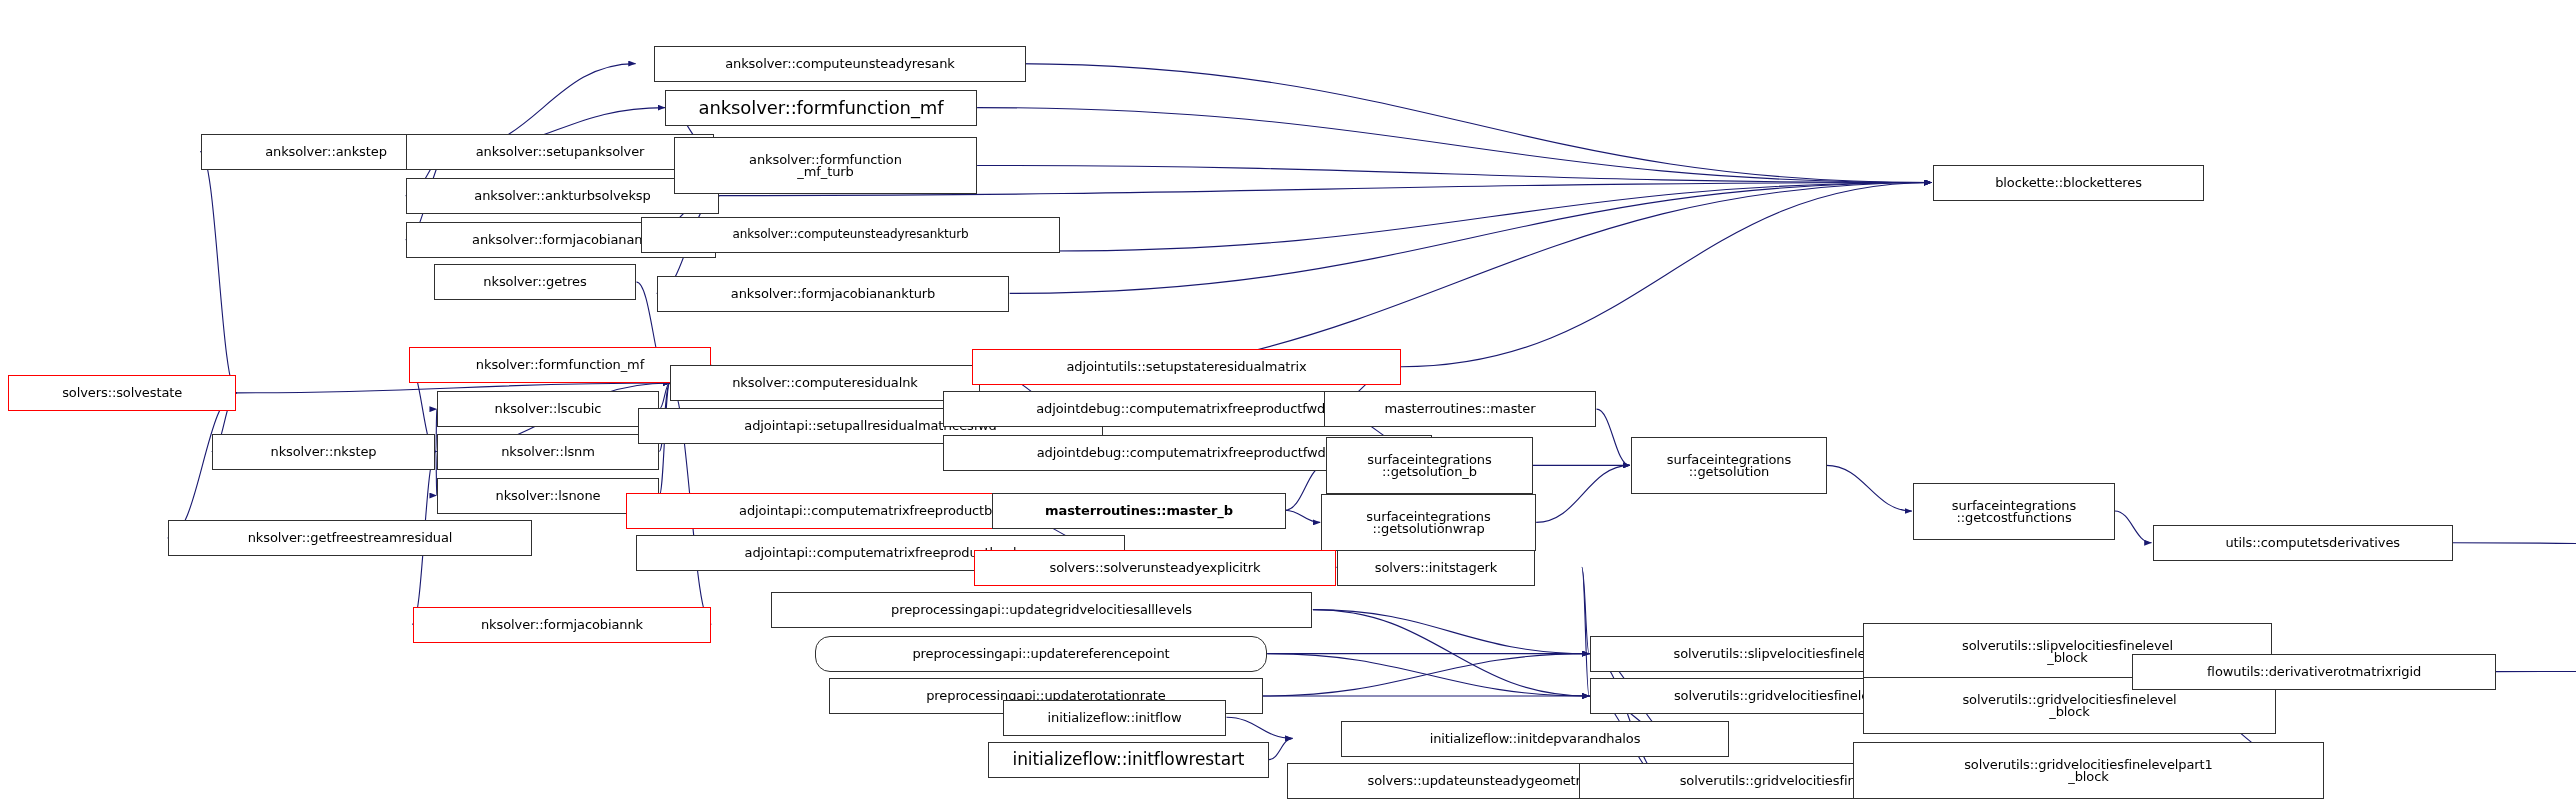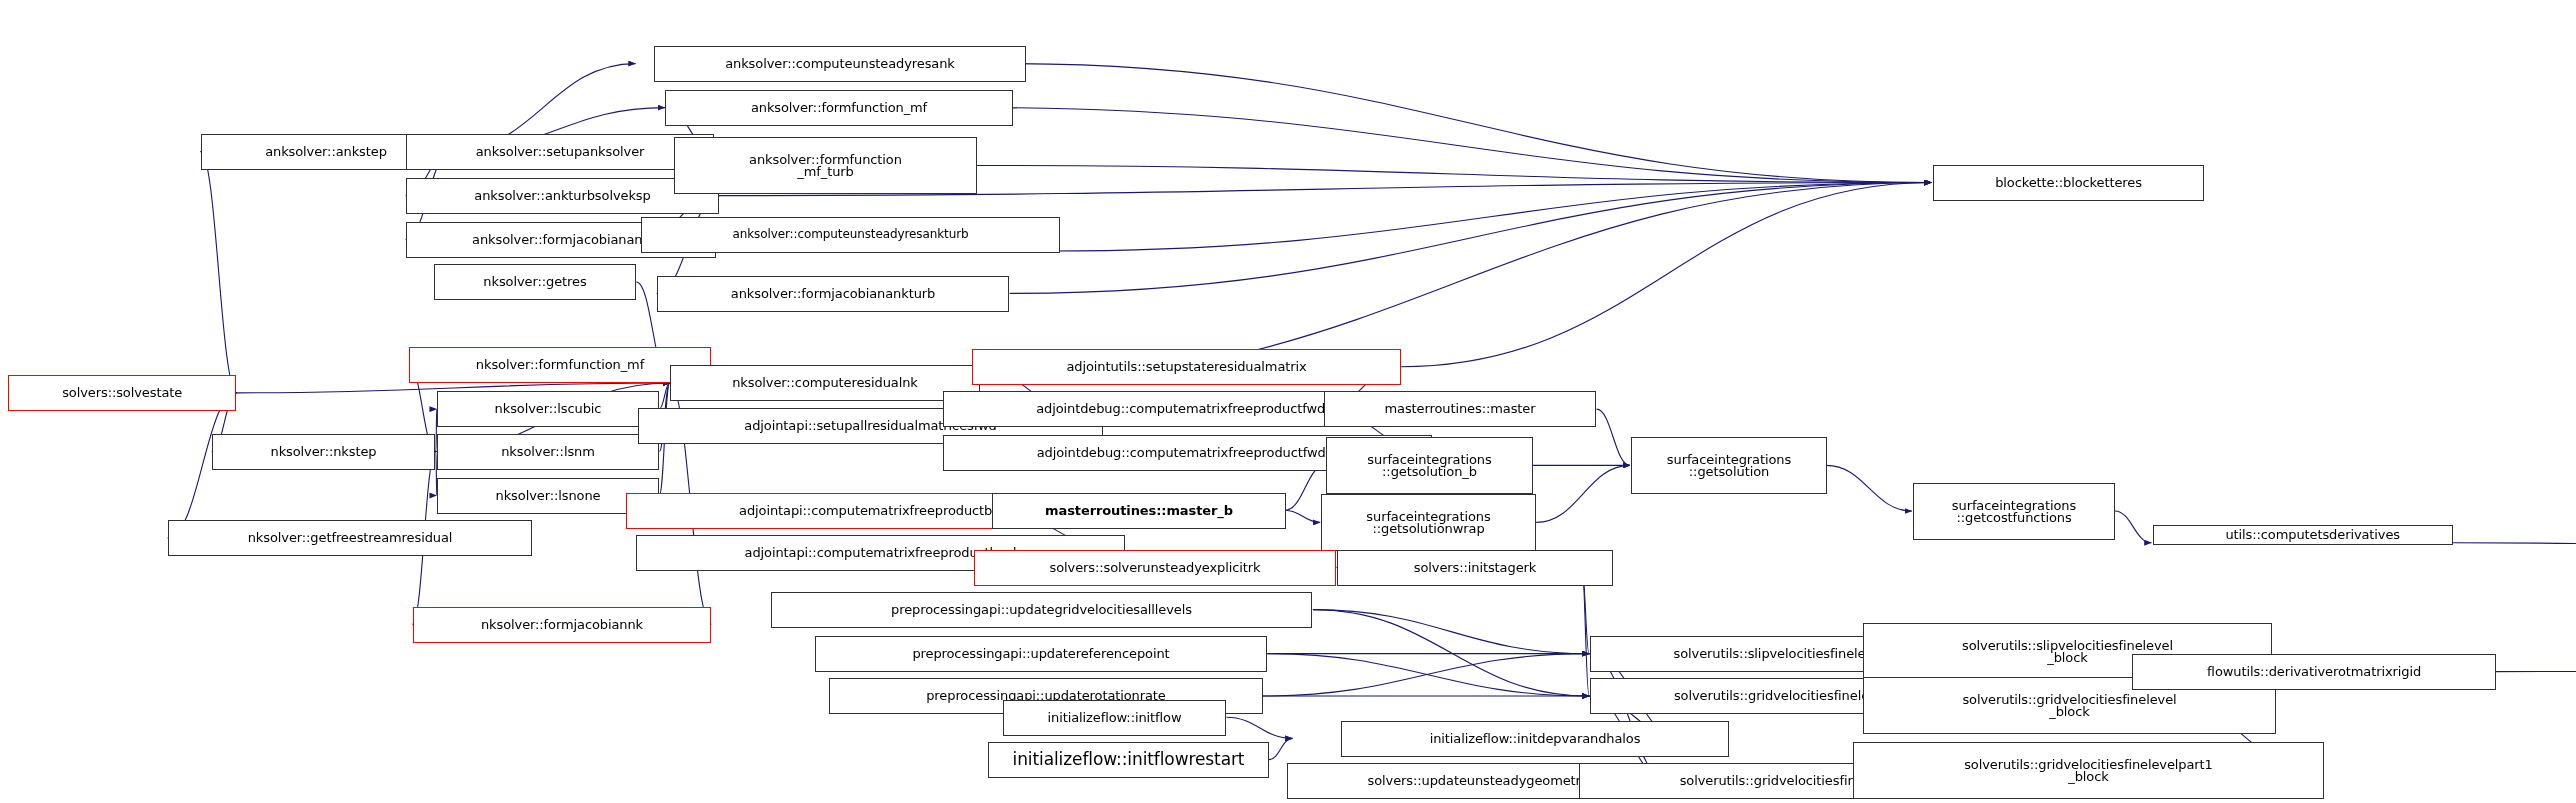--- a/index.html
+++ b/index.html
@@ -130,21 +130,21 @@
         <path d="M1141.9,446.49999999999994 C1640.77,446.49999999999994 1751.63,212.79999999999998 2250.5,212.79999999999998" marker-end="url(#arrow)"></path>
       </g>
   </svg>
   <div id="nodes">
       <div class="node red" style="left: 8.2px; top: 375px; width: 228px; height: 36px; font-size: 13px;">solvers::solvestate</div>
       <div class="node" style="left: 201px; top: 134px; width: 250px; height: 36px; font-size: 13px;">anksolver::ankstep</div>
       <div class="node" style="left: 406px; top: 134px; width: 308px; height: 36px; font-size: 13px;">anksolver::setupanksolver</div>
       <div class="node" style="left: 406px; top: 178px; width: 313px; height: 36px; font-size: 13px;">anksolver::ankturbsolveksp</div>
       <div class="node" style="left: 406px; top: 222px; width: 310px; height: 36px; font-size: 13px;">anksolver::formjacobianank</div>
       <div class="node" style="left: 636px; top: 46px; width: 372px; height: 36px; font-size: 13px; margin-left: 18px;">anksolver::computeunsteadyresank</div>
-      <div class="node" style="left: 665px; top: 90px; width: 348px; height: 36px; font-size: 13px;">anksolver::formfunction_mf</div>
+      <div class="node" style="left: 665px; top: 90px; width: 312px; height: 36px; font-size: 18px;">anksolver::formfunction_mf</div>
       <div class="node" style="left: 674px; top: 137px; width: 303px; height: 57px; font-size: 13px;">anksolver::formfunction
 _mf_turb</div>
       <div class="node" style="left: 630px; top: 217px; width: 419px; height: 36px; font-size: 12px; margin-left: 11px;">anksolver::computeunsteadyresankturb</div>
       <div class="node" style="left: 657px; top: 276px; width: 352px; height: 36px; font-size: 13px;">anksolver::formjacobianankturb</div>
       <div class="node" style="left: 1933px; top: 165px; width: 271px; height: 36px; font-size: 13px;">blockette::blocketteres</div>
       <div class="node" style="left: 434px; top: 264px; width: 202px; height: 36px; font-size: 13px;">nksolver::getres</div>
       <div class="node red" style="left: 409px; top: 347px; width: 302px; height: 36px; font-size: 13px; text-align: center;">nksolver::formfunction_mf</div>
       <div class="node" style="left: 437px; top: 391px; width: 222px; height: 36px; font-size: 13px;">nksolver::lscubic</div>
       <div class="node" style="left: 437px; top: 434px; width: 222px; height: 36px; font-size: 13px;">nksolver::lsnm</div>
       <div class="node" style="left: 437px; top: 478px; width: 222px; height: 36px; font-size: 13px;">nksolver::lsnone</div>
@@ -161,25 +161,25 @@
       <div class="node" style="left: 992px; top: 493px; width: 294px; height: 36px; font-size: 13px; font-weight: bold;">masterroutines::master_b</div>
       <div class="node" style="left: 1324px; top: 391px; width: 272px; height: 36px; font-size: 13px;">masterroutines::master</div>
       <div class="node" style="left: 1326px; top: 437px; width: 207px; height: 57px; font-size: 13px;">surfaceintegrations
 ::getsolution_b</div>
       <div class="node" style="left: 1321px; top: 494px; width: 215px; height: 57px; font-size: 13px;">surfaceintegrations
 ::getsolutionwrap</div>
       <div class="node" style="left: 1631px; top: 437px; width: 196px; height: 57px; font-size: 13px;">surfaceintegrations
 ::getsolution</div>
       <div class="node" style="left: 1913px; top: 483px; width: 202px; height: 57px; font-size: 13px;">surfaceintegrations
 ::getcostfunctions</div>
-      <div class="node" style="left: 2153px; top: 525px; width: 300px; height: 20px; font-size: 13px; padding-left: 22px;">utils::computetsderivatives</div>
+      <div class="node" style="left: 2153px; top: 525px; width: 300px; height: 36px; font-size: 13px; padding-left: 22px;">utils::computetsderivatives</div>
       <div class="node red" style="left: 974px; top: 550px; width: 362px; height: 36px; font-size: 13px;">solvers::solverunsteadyexplicitrk</div>
-      <div class="node" style="left: 1337px; top: 550px; width: 276px; height: 36px; font-size: 13px;">solvers::initstagerk</div>
+      <div class="node" style="left: 1337px; top: 550px; width: 198px; height: 36px; font-size: 13px;">solvers::initstagerk</div>
       <div class="node" style="left: 771px; top: 592px; width: 541px; height: 36px; font-size: 13px;">preprocessingapi::updategridvelocitiesalllevels</div>
-      <div class="node" style="left: 815px; top: 636px; width: 452px; height: 36px; font-size: 13px;">preprocessingapi::updatereferencepoint</div>
+      <div class="node" style="left: 815px; top: 636px; width: 452px; height: 36px; font-size: 13px; border-radius: 15px;">preprocessingapi::updatereferencepoint</div>
       <div class="node" style="left: 829px; top: 678px; width: 434px; height: 36px; font-size: 13px;">preprocessingapi::updaterotationrate</div>
       <div class="node" style="left: 1003px; top: 700px; width: 223px; height: 36px; font-size: 13px;">initializeflow::initflow</div>
       <div class="node" style="left: 988px; top: 742px; width: 281px; height: 36px; font-size: 17px;">initializeflow::initflowrestart</div>
       <div class="node" style="left: 1293px; top: 721px; width: 388px; height: 36px; font-size: 13px; margin-left: 48px;">initializeflow::initdepvarandhalos</div>
       <div class="node" style="left: 1287px; top: 763px; width: 382px; height: 36px; font-size: 13px;">solvers::updateunsteadygeometry</div>
       <div class="node" style="left: 1590px; top: 636px; width: 378px; height: 36px; font-size: 13px;">solverutils::slipvelocitiesfinelevel</div>
       <div class="node" style="left: 1590px; top: 678px; width: 382px; height: 36px; font-size: 13px;">solverutils::gridvelocitiesfinelevel</div>
       <div class="node" style="left: 1579px; top: 763px; width: 450px; height: 36px; font-size: 13px;">solverutils::gridvelocitiesfinelevelpart1</div>
       <div class="node" style="left: 1863px; top: 623px; width: 409px; height: 57px; font-size: 13px;">solverutils::slipvelocitiesfinelevel
 _block</div>

